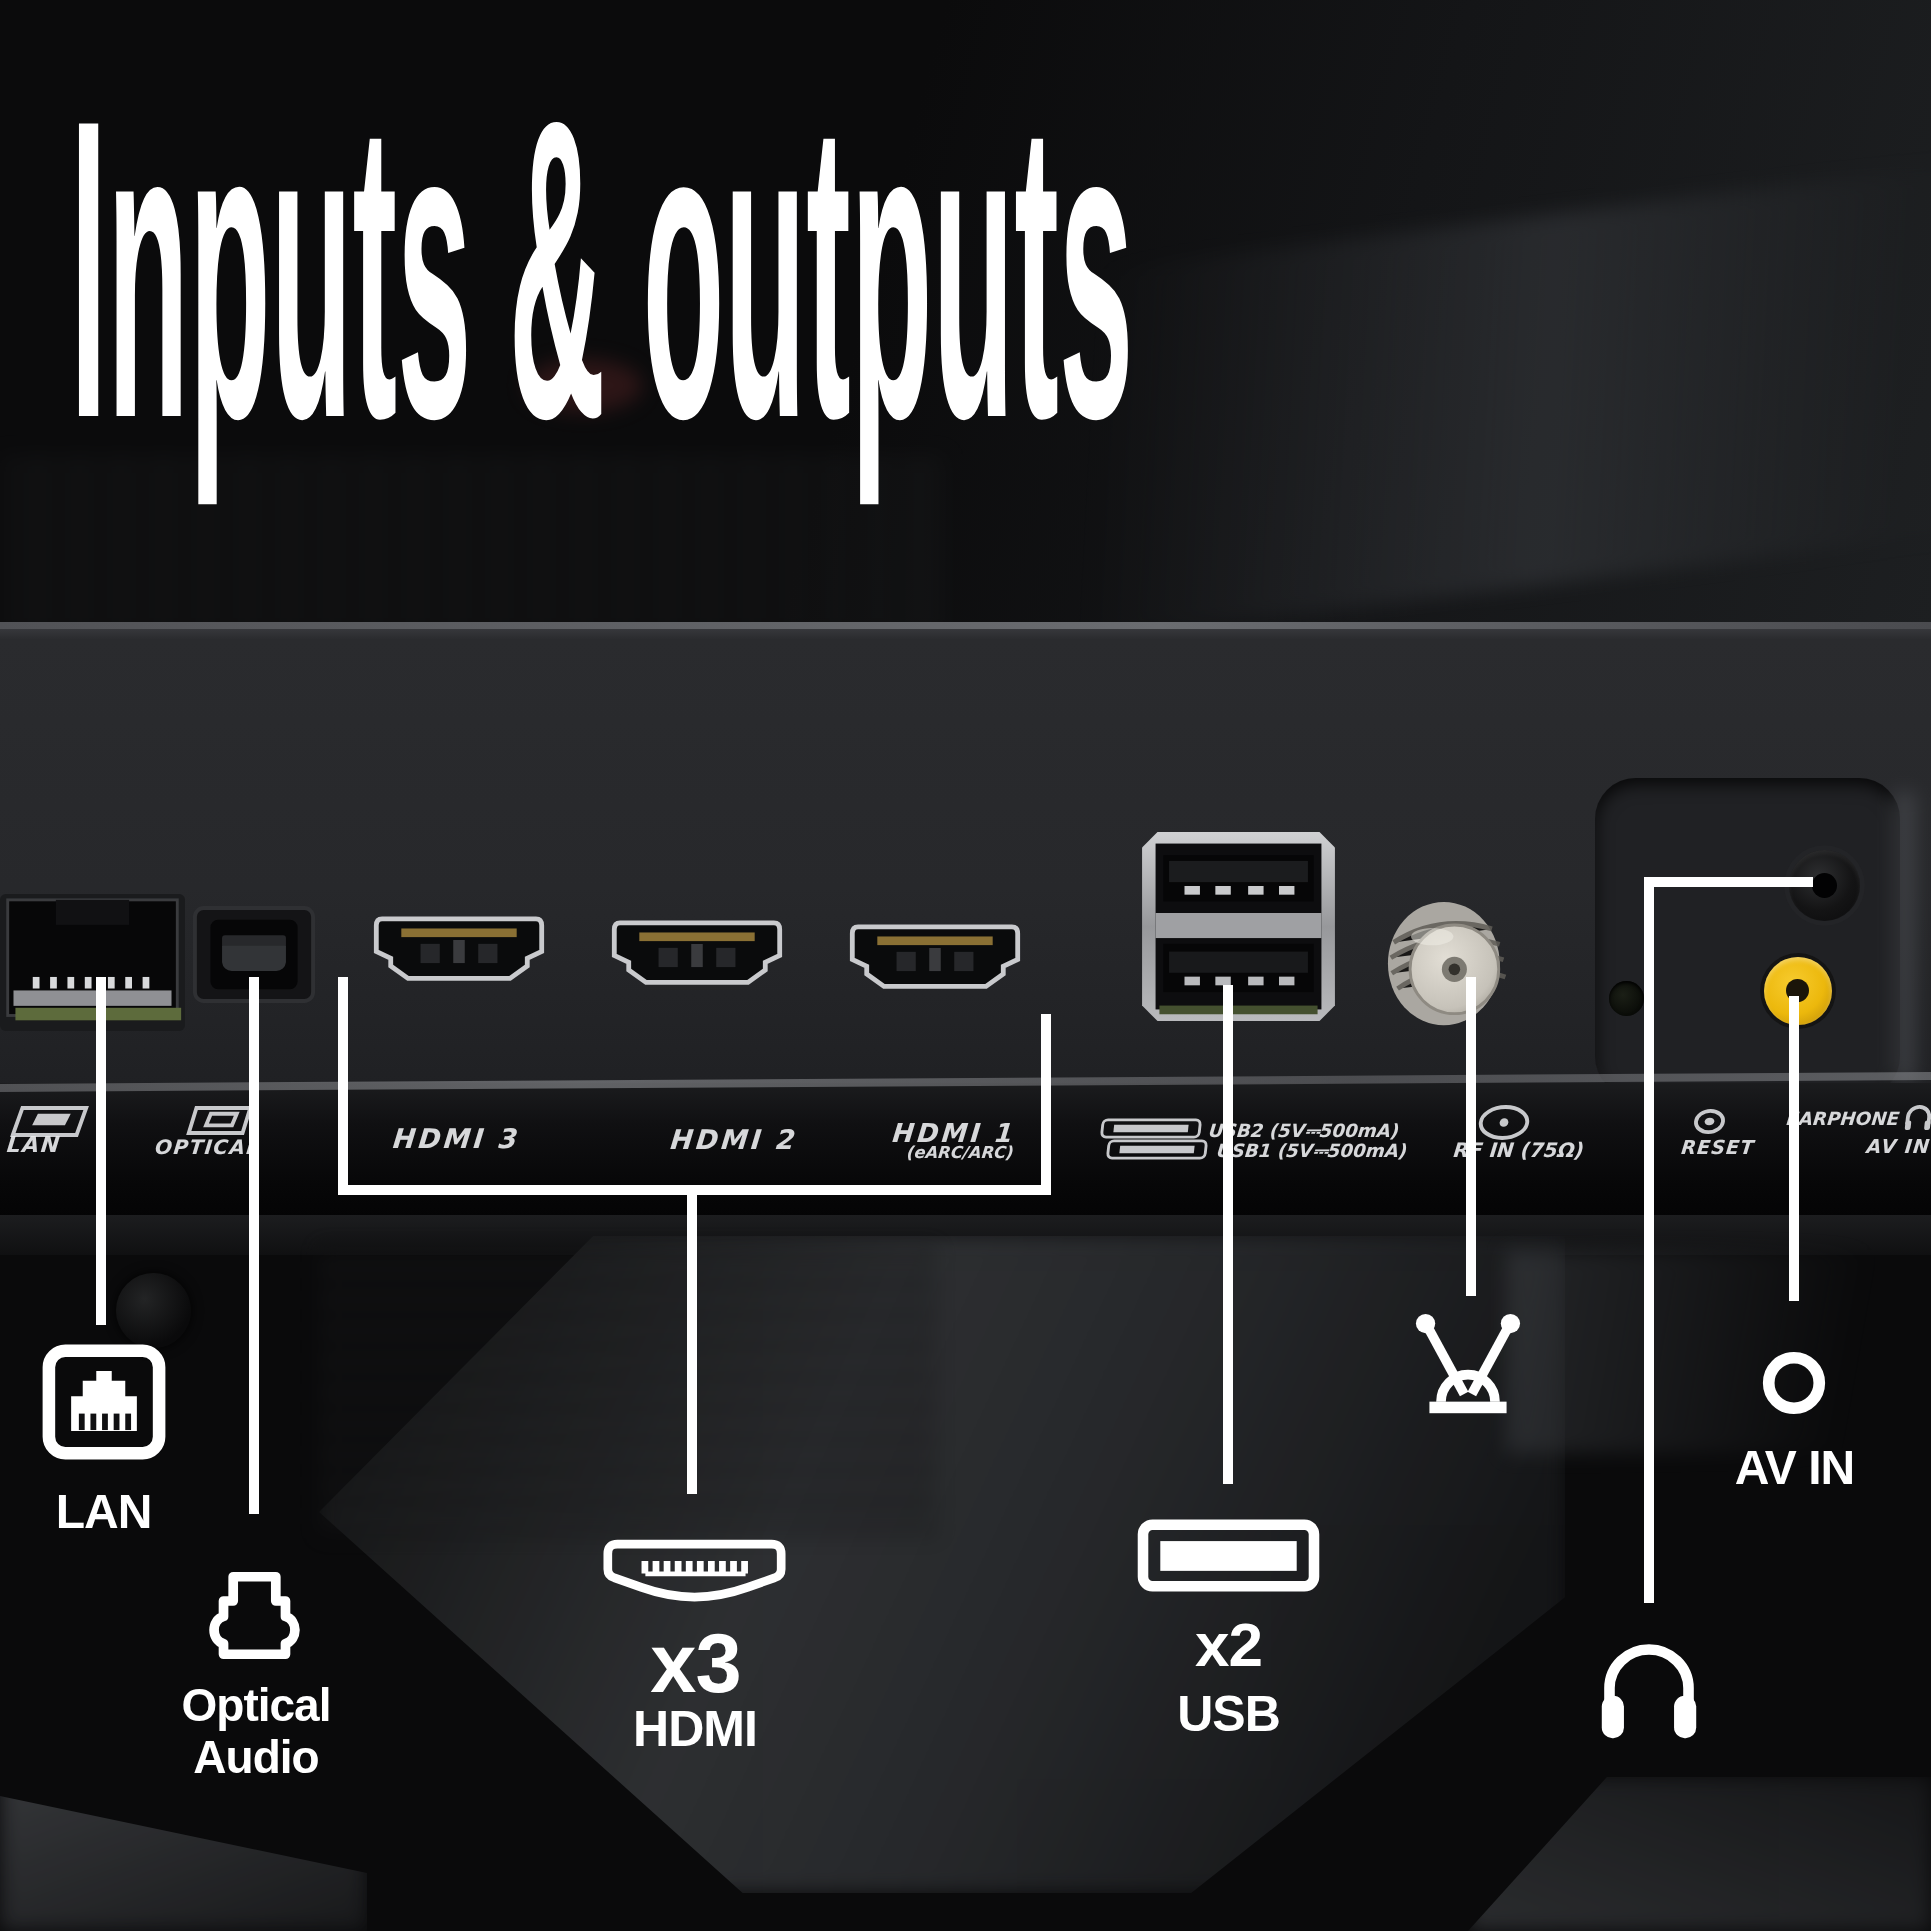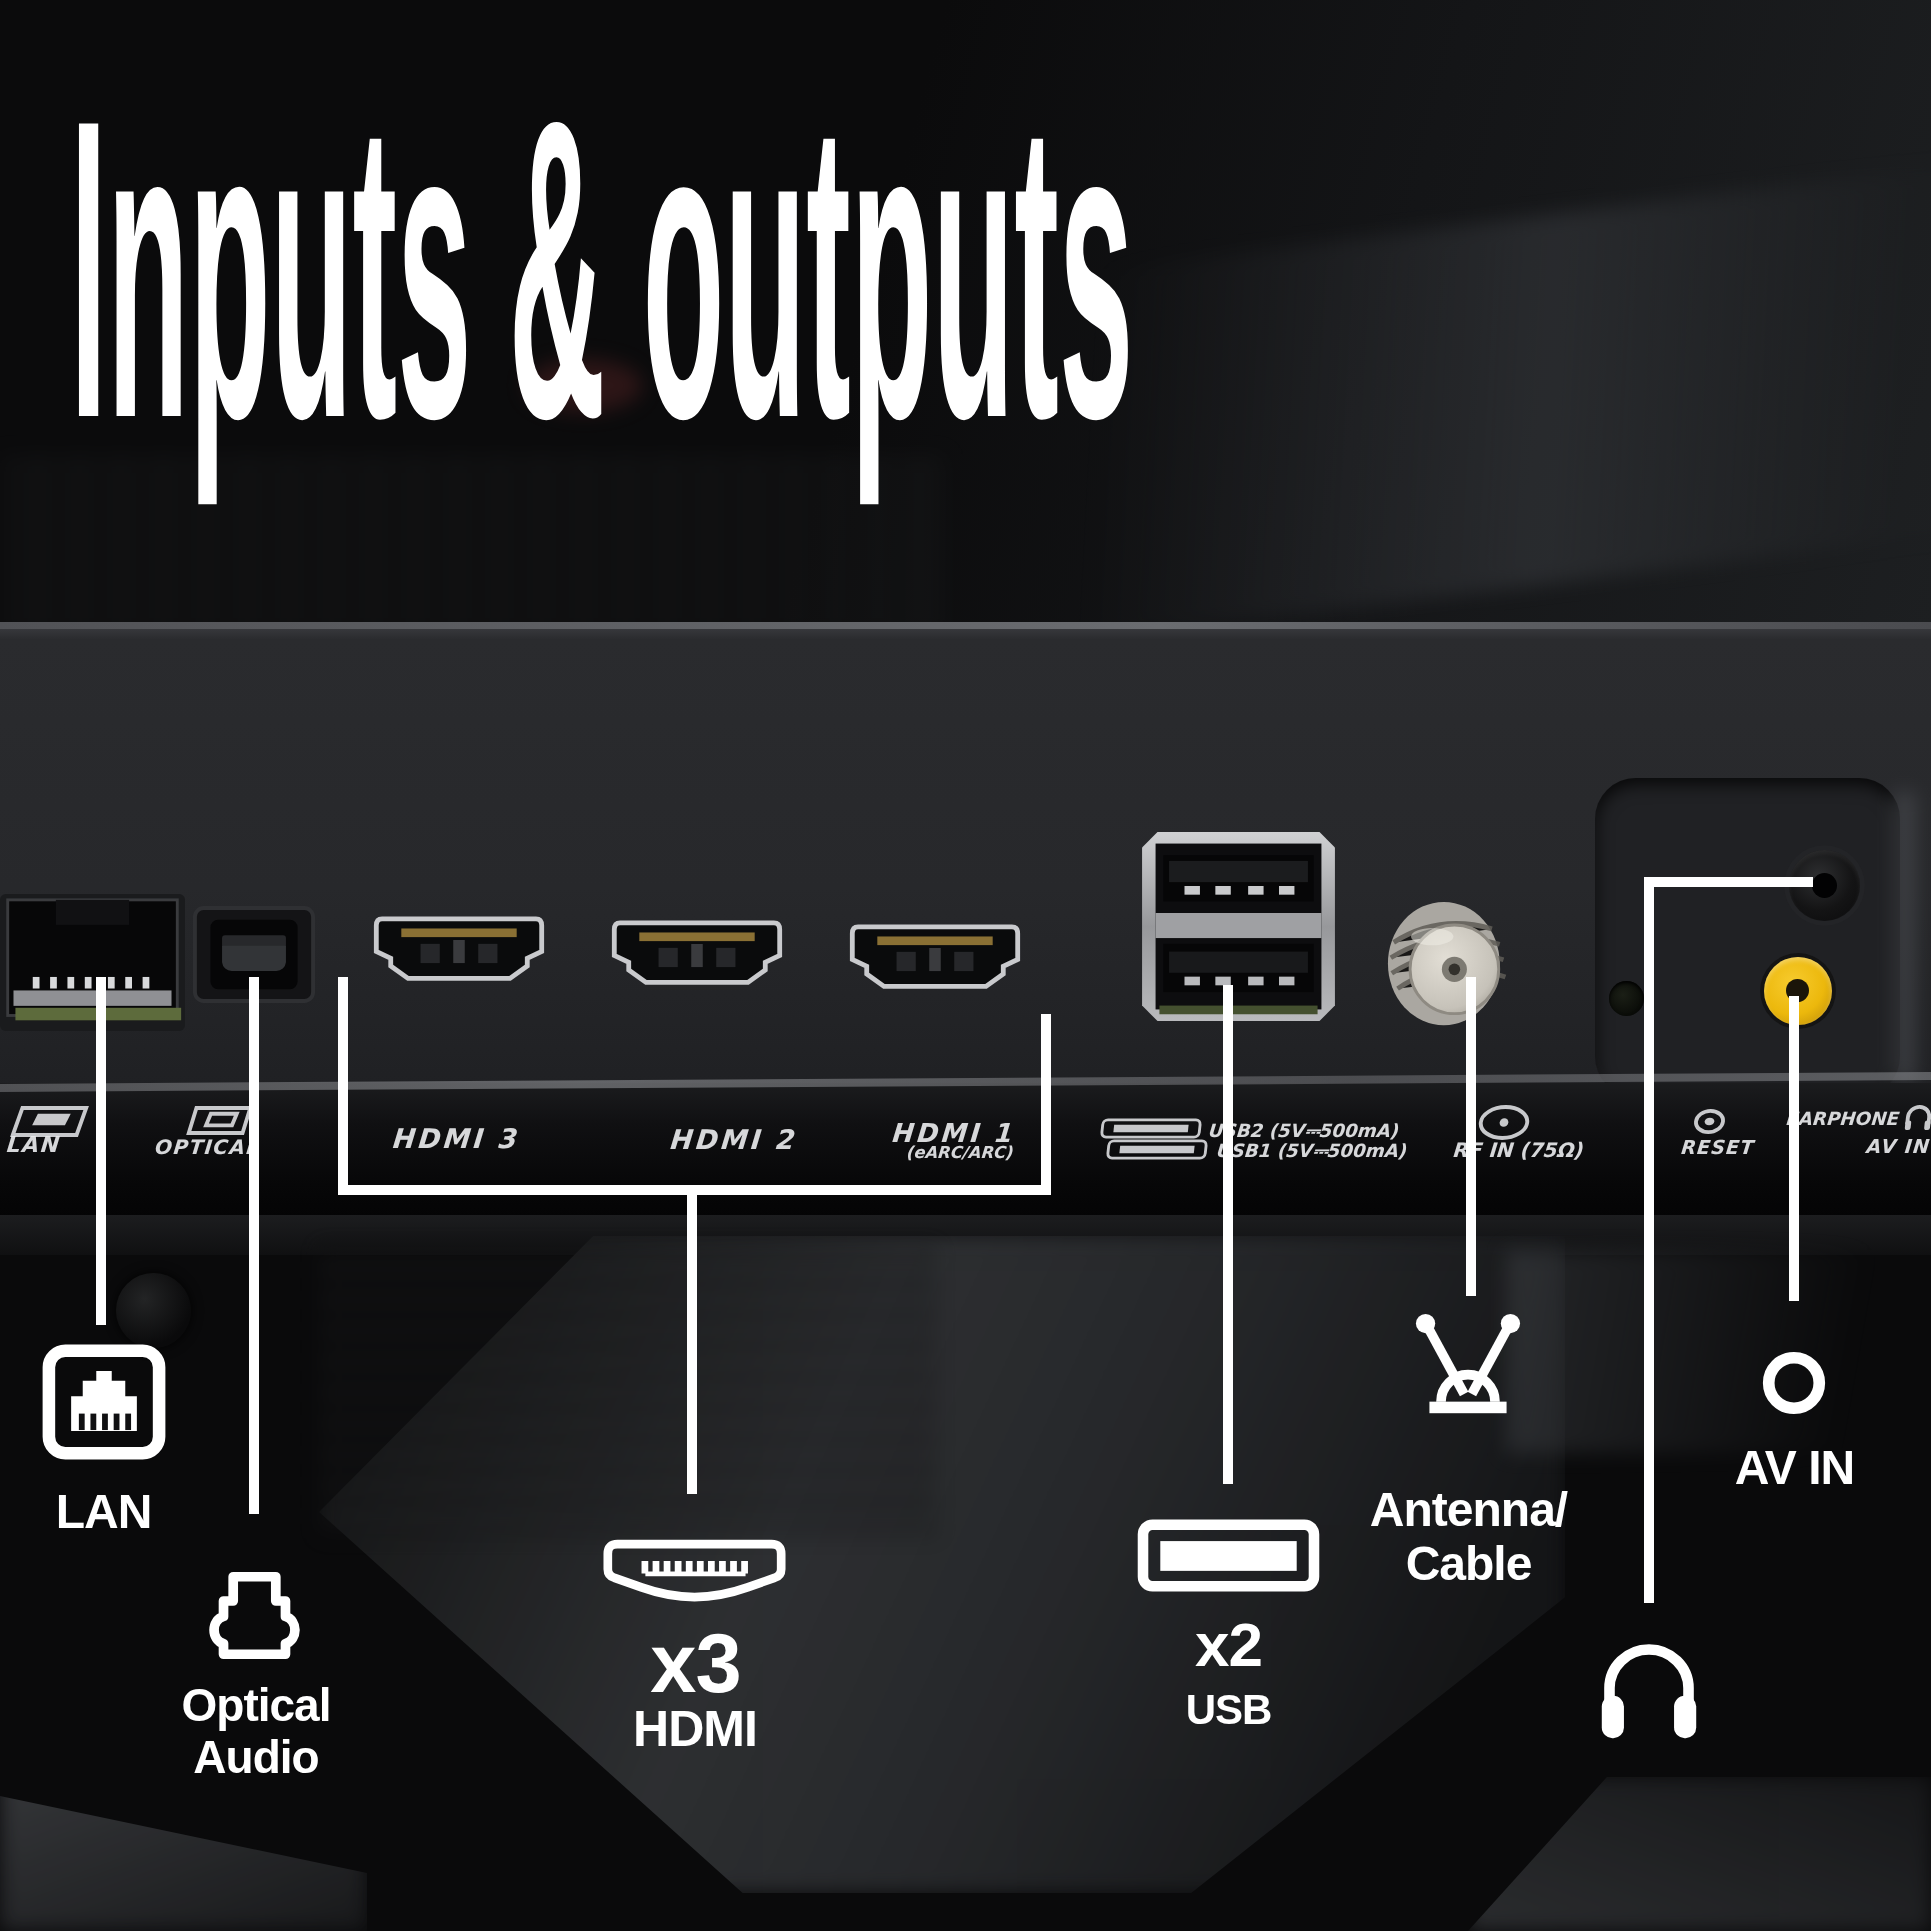--- a/index.html
+++ b/index.html
@@ -269,32 +269,30 @@
     <line x1="44" y1="36" x2="148" y2="36" stroke="#fff" stroke-width="5"></line>
   </svg>
   <div class="clabel" style="left:628px;top:1618px;width:135px;font-size:83px;">x3</div>
   <div class="clabel" style="left:608px;top:1701px;width:174px;font-size:50px;">HDMI</div>
 
   <svg class="abs" style="left:1137px;top:1519px;" width="183" height="73" viewBox="0 0 190 76">
     <rect x="6" y="6" width="178" height="64" rx="10" fill="none" stroke="#fff" stroke-width="11"></rect>
     <rect x="24" y="23" width="142" height="31" fill="#fff"></rect>
   </svg>
   <div class="clabel" style="left:1161px;top:1610px;width:135px;font-size:62px;">x2</div>
-  <div class="clabel" style="left:1161px;top:1686px;width:135px;font-size:42px;">USB</div>
+  <div class="clabel" style="left:1161px;top:1686px;width:135px;font-size:50px;">USB</div>
 
   <svg class="abs" style="left:1410px;top:1311px;" width="116" height="108" viewBox="0 0 120 112">
     <circle cx="16" cy="13" r="10" fill="#fff"></circle>
     <circle cx="104" cy="13" r="10" fill="#fff"></circle>
     <line x1="18" y1="16" x2="56" y2="86" stroke="#fff" stroke-width="10"></line>
     <line x1="102" y1="16" x2="64" y2="86" stroke="#fff" stroke-width="10"></line>
     <path d="M32,94 A28,28 0 0 1 88,94" fill="none" stroke="#fff" stroke-width="10"></path>
     <rect x="20" y="94" width="80" height="12" fill="#fff"></rect>
   </svg>
-  <div class="clabel" style="left:1350px;top:1483px;width:237px;font-size:48px;">Antenna/
-Cable</div>
 
   <svg class="abs" style="left:1759px;top:1348px;" width="70" height="70" viewBox="0 0 72 72">
     <circle cx="36" cy="36" r="26" fill="none" stroke="#fff" stroke-width="12"></circle>
   </svg>
   <div class="clabel" style="left:1727px;top:1441px;width:135px;font-size:48px;">AV IN</div>
 
   <svg class="abs" style="left:1596px;top:1638px;" width="106" height="106" viewBox="0 0 110 110">
     <path d="M14,70 V52 A41,40 0 0 1 96,52 V70" fill="none" stroke="#fff" stroke-width="11"></path>
     <rect x="6" y="60" width="23" height="44" rx="11" fill="#fff"></rect>
     <rect x="81" y="60" width="23" height="44" rx="11" fill="#fff"></rect>

